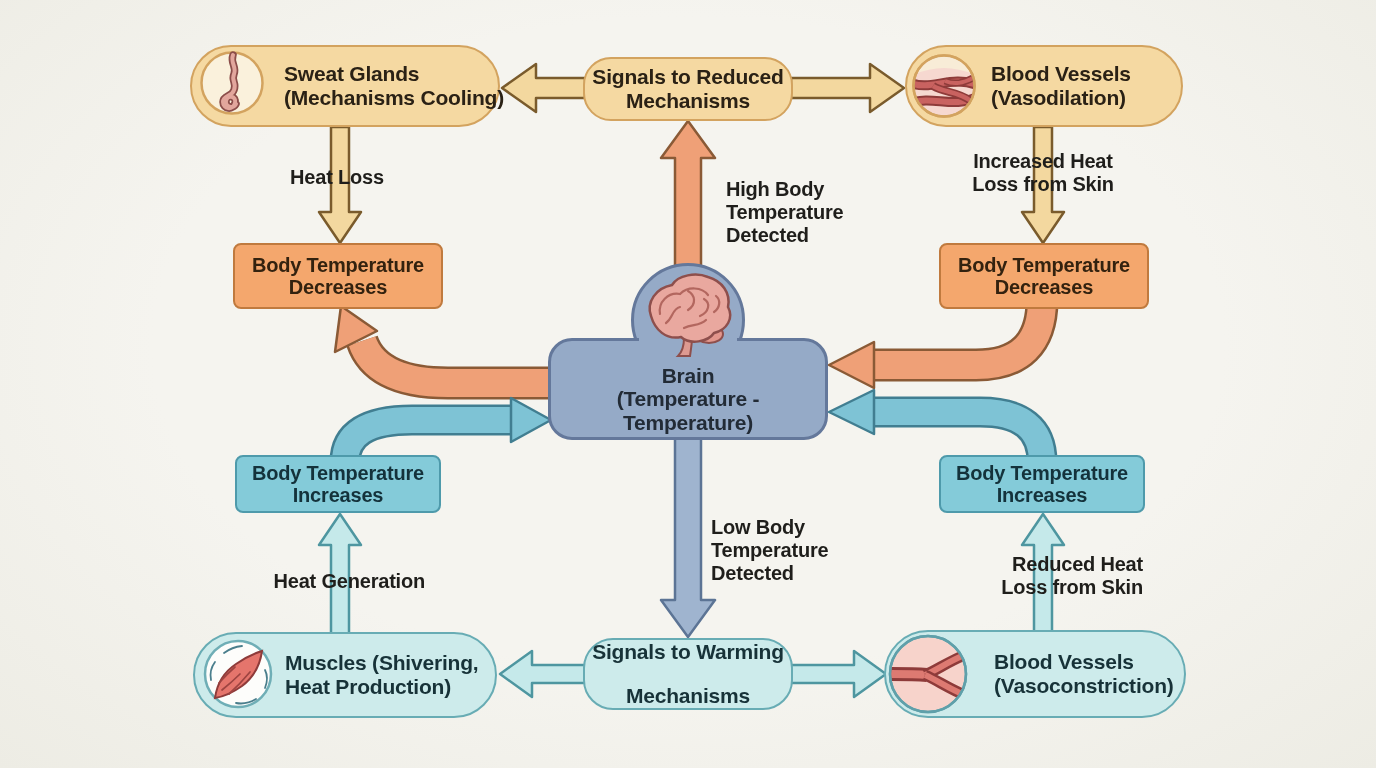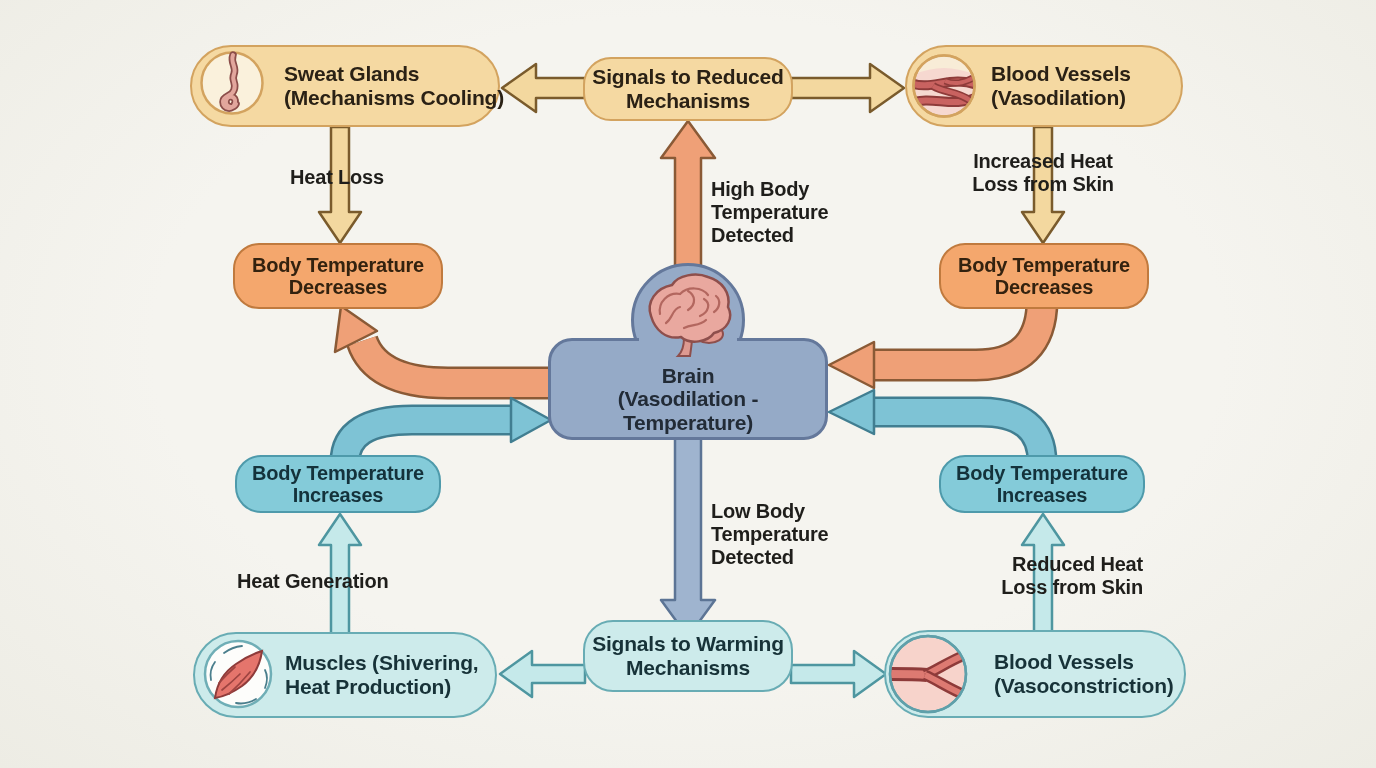--- a/index.html
+++ b/index.html
@@ -11,21 +11,21 @@
   }
   svg{display:block;}
   #arrow-layer{position:absolute;left:0;top:0;z-index:1;}
   .node{
     position:absolute;z-index:3;box-sizing:border-box;
     display:flex;flex-direction:column;justify-content:center;
     font-weight:bold;line-height:1.12;letter-spacing:-0.2px;
   }
   .node .tline{white-space:nowrap;}
   .pill{border-radius:60px;}
-  .rbox{border-radius:26px;}
+  .rbox{border-radius:8px;}
   .warm{background:#f5d9a2;border:2.5px solid #d3a35f;color:#2a2115;}
   .orange{background:#f4a76d;border:2.5px solid #c07a3e;color:#33220f;}
   .brainbox{background:#95aac7;border:3px solid #64789b;color:#222b36;}
   .teal{background:#84cbd9;border:2.5px solid #4e9aab;color:#14323b;}
   .cool{background:#cdebeb;border:2.5px solid #68acb4;color:#173238;}
   .ctr{text-align:center;align-items:center;}
   .lft{text-align:left;align-items:flex-start;}
   .fs20{font-size:20px;} .fs21{font-size:21px;}
   .flabel{
     position:absolute;z-index:5;font-weight:bold;color:#1f1e1b;
@@ -107,69 +107,69 @@
     <div class="tline">Decreases</div>
   </div>
 
   <div class="node rbox orange ctr fs20" style="left:939px;top:243px;width:210px;height:66px;">
     <div class="tline">Body Temperature</div>
     <div class="tline">Decreases</div>
   </div>
 
   <div class="node rbox brainbox ctr fs21" style="left:548px;top:338px;width:280px;height:102px;border-radius:24px;padding-top:20px;">
     <div class="tline">Brain</div>
-    <div class="tline">(Vasodilation -</div>
+    <div class="tline">(Temperature -</div>
     <div class="tline">Temperature)</div>
   </div>
 
   <div class="node rbox teal ctr fs20" style="left:235px;top:455px;width:206px;height:58px;">
     <div class="tline">Body Temperature</div>
     <div class="tline">Increases</div>
   </div>
 
   <div class="node rbox teal ctr fs20" style="left:939px;top:455px;width:206px;height:58px;">
     <div class="tline">Body Temperature</div>
     <div class="tline">Increases</div>
   </div>
 
   <div class="node pill cool lft fs21" style="left:193px;top:632px;width:304px;height:86px;padding-left:90px;">
     <div class="tline">Muscles (Shivering,</div>
     <div class="tline">Heat Production)</div>
   </div>
 
-  <div class="node rbox cool ctr fs21" style="left:583px;top:620px;width:210px;height:72px;border-radius:30px;">
+  <div class="node rbox cool ctr fs21" style="left:583px;top:638px;width:210px;height:72px;border-radius:30px;justify-content:space-between;">
     <div class="tline">Signals to Warming</div>
     <div class="tline">Mechanisms</div>
   </div>
 
   <div class="node pill cool lft fs21" style="left:884px;top:630px;width:302px;height:88px;padding-left:108px;">
     <div class="tline">Blood Vessels</div>
     <div class="tline">(Vasoconstriction)</div>
   </div>
 
   <div class="flabel" style="left:247px;top:166px;width:180px;text-align:center;">Heat Loss</div>
 
   <div class="flabel" style="left:943px;top:150px;width:200px;text-align:center;">
     <div>Increased Heat</div>
     <div>Loss from Skin</div>
   </div>
 
-  <div class="flabel" style="left:711px;top:178px;width:170px;text-align:left;">
+  <div class="flabel" style="left:726px;top:178px;width:170px;text-align:left;">
     <div>High Body</div>
     <div>Temperature</div>
     <div>Detected</div>
   </div>
 
-  <div class="flabel" style="left:711px;top:500px;width:170px;text-align:left;">
+  <div class="flabel" style="left:711px;top:516px;width:170px;text-align:left;">
     <div>Low Body</div>
     <div>Temperature</div>
     <div>Detected</div>
   </div>
 
-  <div class="flabel" style="left:237px;top:570px;width:200px;text-align:left;">Heat Generation</div>
+  <div class="flabel" style="left:225px;top:570px;width:200px;text-align:right;">Heat Generation</div>
 
   <div class="flabel" style="left:943px;top:553px;width:200px;text-align:right;">
     <div>Reduced Heat</div>
     <div>Loss from Skin</div>
   </div>
 
   <div class="icon-abs" style="left:199px;top:50px;">
     <svg width="66" height="66" viewBox="0 0 66 66">
       <circle cx="33" cy="33" r="30.5" fill="#faf1dc" stroke="#d3a35f" stroke-width="2.5"></circle>
       <path d="M 34 5 C 31 13 38 17 35 24 C 32 31 38 33 35 40 C 33 47 24 45 24 52 C 24 59 34 61 36 53 C 38 46 28 44 27 51 C 26 57 34 59 37 54" fill="none" stroke="#8b4d49" stroke-width="7.5" stroke-linecap="round"></path>

